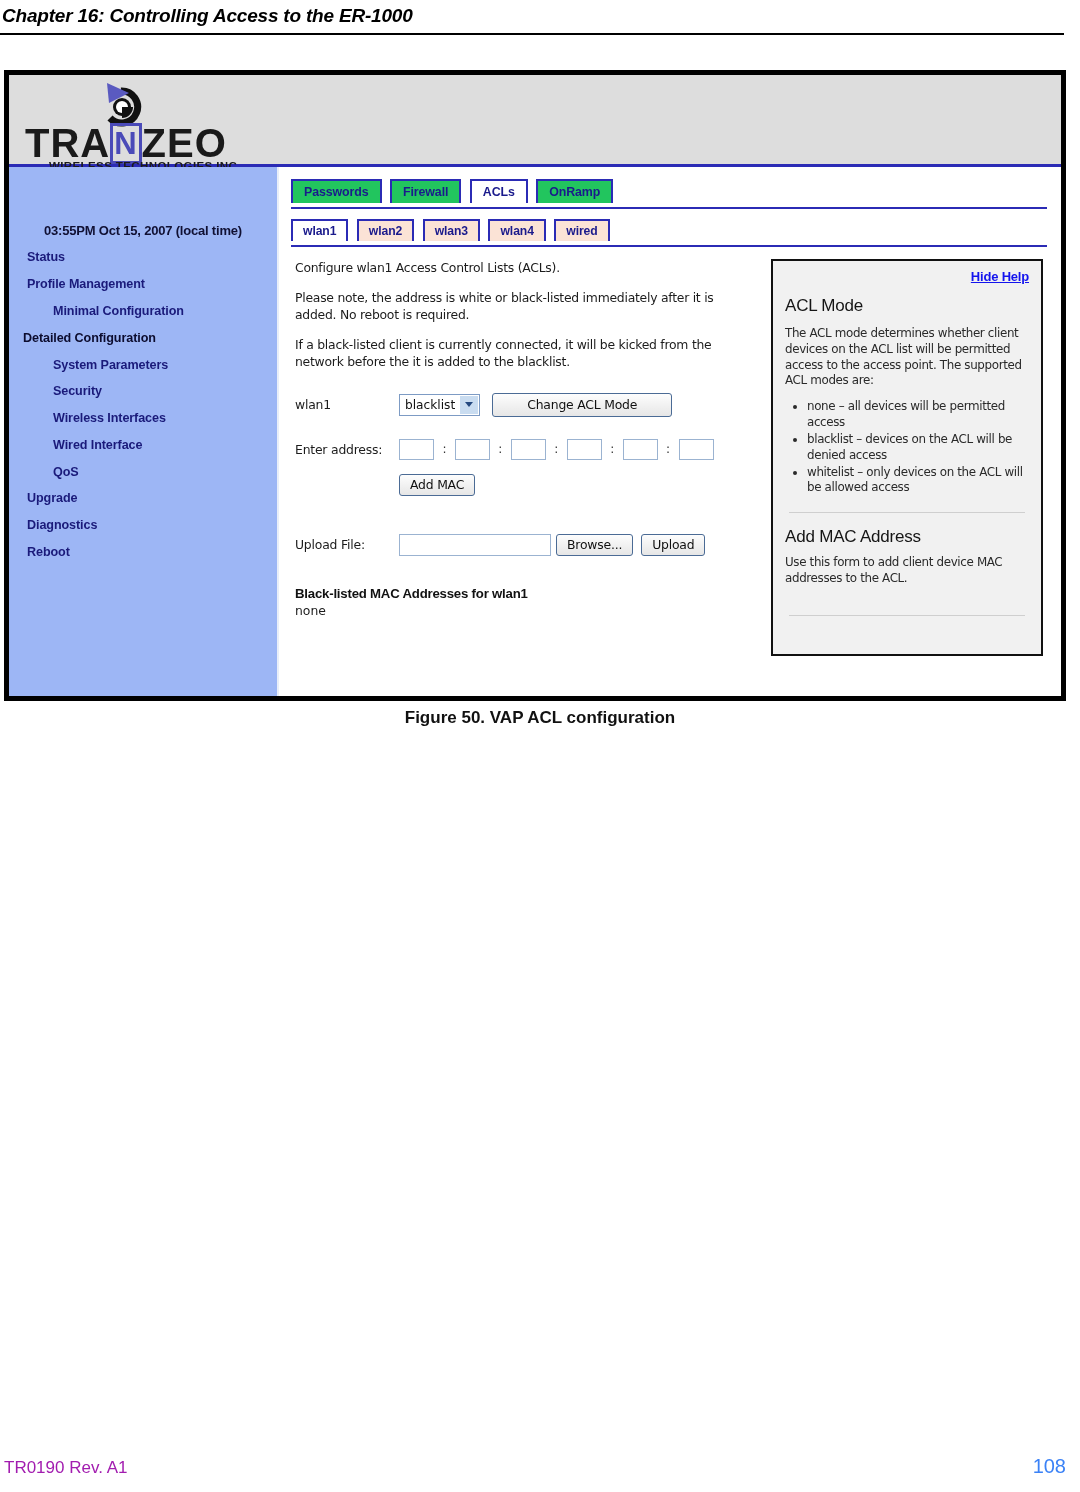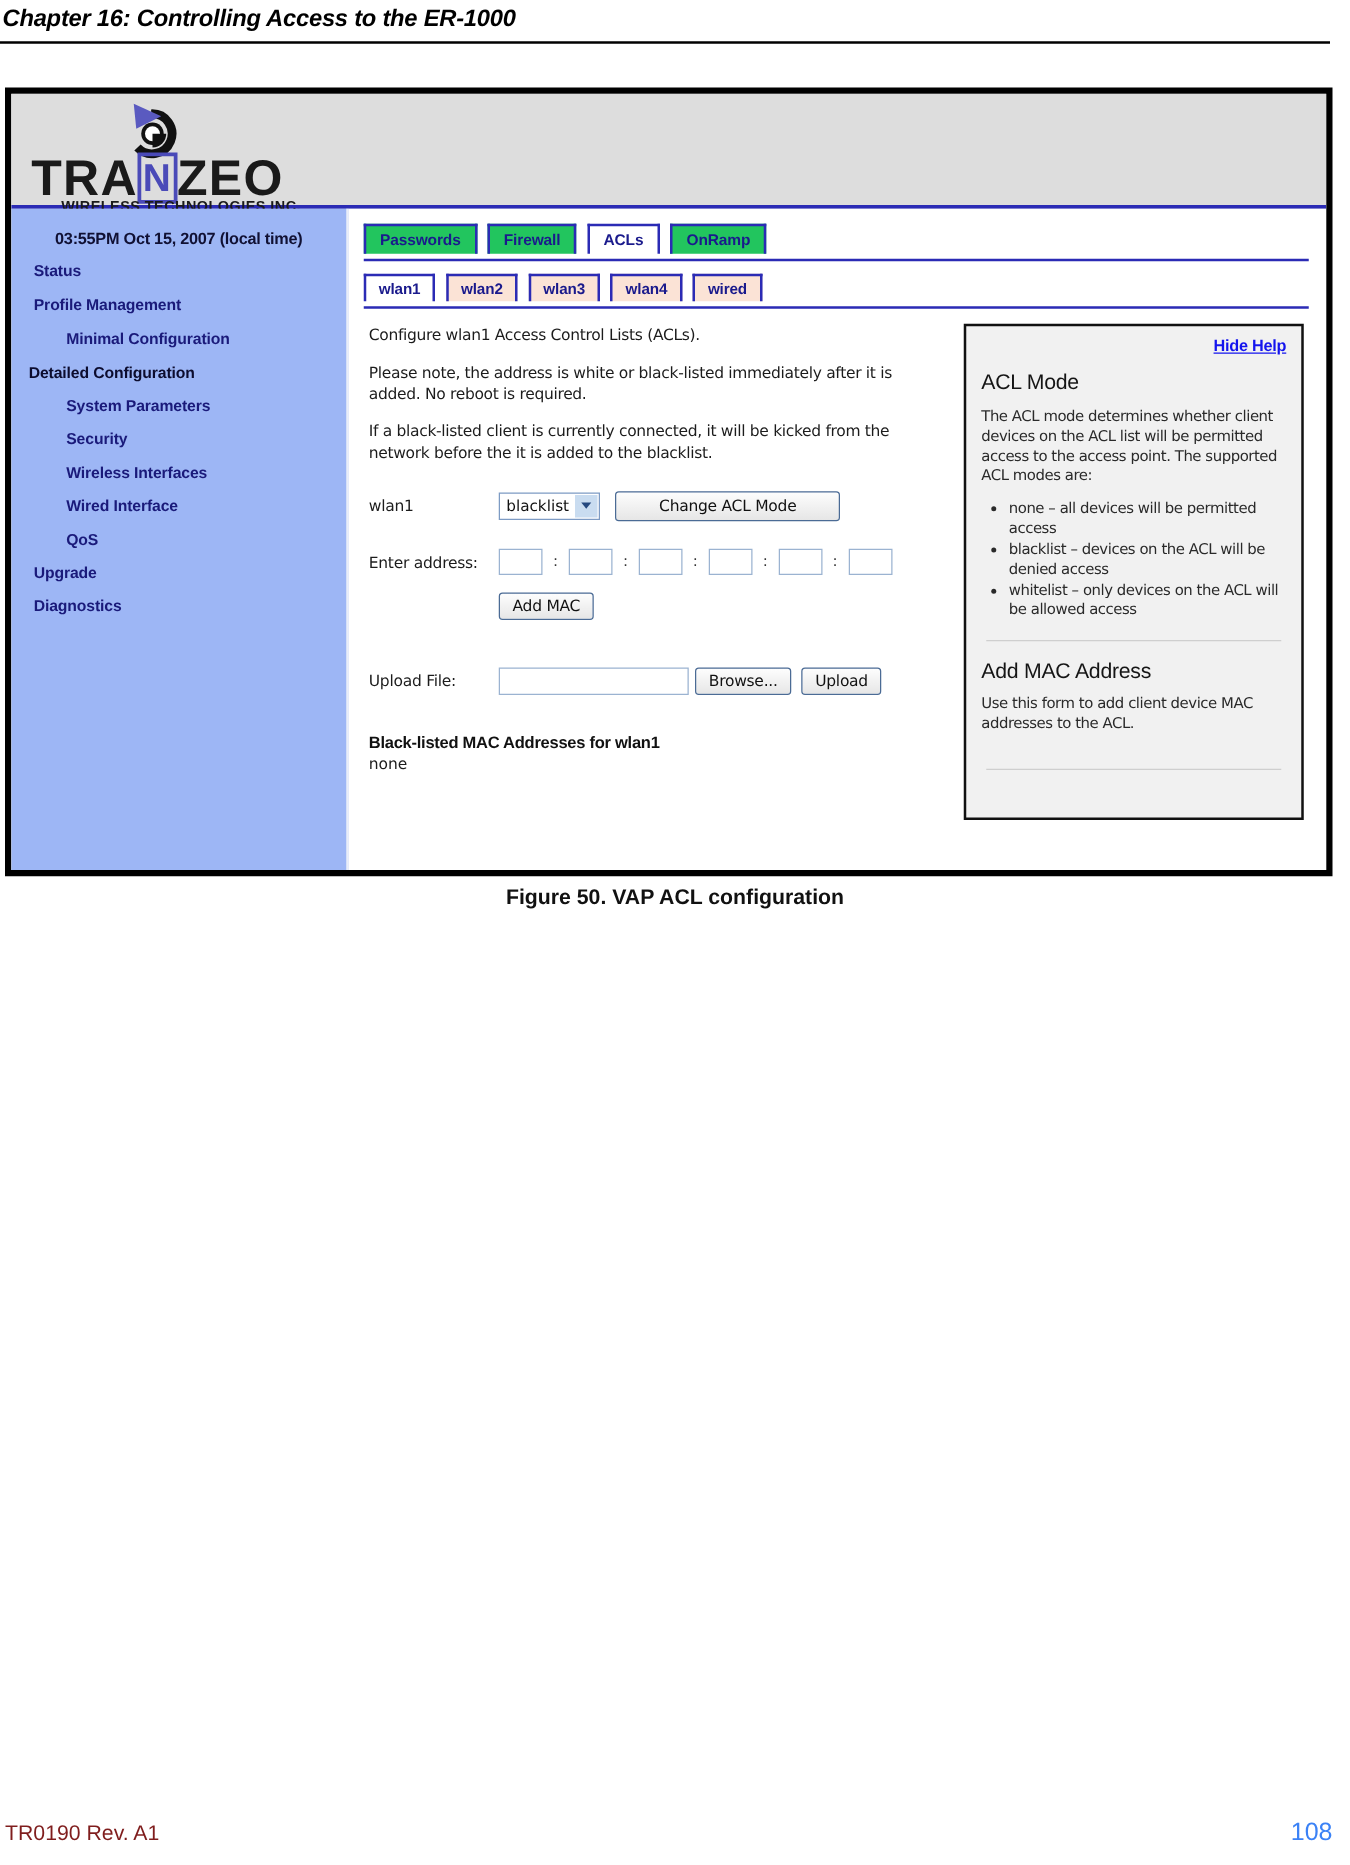--- a/index.html
+++ b/index.html
@@ -98,20 +98,21 @@
     flex: 0 0 270px;
   }
   .clock {
     font-family: "Liberation Sans", sans-serif;
     font-weight: bold;
     font-size: 13px;
     color: #101033;
     text-align: center;
     padding: 2px 0 6px 0;
     letter-spacing: -0.2px;
+    margin-top: 40px;
   }
   .nav-item {
     font-family: "Liberation Sans", sans-serif;
     font-weight: bold;
     font-size: 12.6px;
     color: #1a1a7a;
     padding: 6.4px 0 6.4px 18px;
     letter-spacing: -0.1px;
     white-space: nowrap;
   }
@@ -323,21 +324,21 @@
     left: 0; bottom: 14px;
     width: 1080px;
     padding: 0 14px 0 4px;
     display: flex;
     align-items: baseline;
     justify-content: space-between;
   }
   .footer-left {
     font-family: "Liberation Sans", sans-serif;
     font-size: 17px;
-    color: #7f1d1d;
+    color: #a21caf;
   }
   .footer-right {
     font-family: Liberation Sans, sans-serif;
     font-size: 20px;
     color: #3b82f6;
   }
 </style>
 </head>
 <body>
 
@@ -372,20 +373,21 @@
         <div class="nav-item">Profile Management</div>
         <div class="nav-item sub">Minimal Configuration</div>
         <div class="nav-item section">Detailed Configuration</div>
         <div class="nav-item sub">System Parameters</div>
         <div class="nav-item sub">Security</div>
         <div class="nav-item sub">Wireless Interfaces</div>
         <div class="nav-item sub">Wired Interface</div>
         <div class="nav-item sub">QoS</div>
         <div class="nav-item">Upgrade</div>
         <div class="nav-item">Diagnostics</div>
+        <div class="nav-item">Reboot</div>
       </div>
 
       <div class="content">
 
         <div class="tabrow">
           <div class="tabline"></div>
           <div class="tab">Passwords</div>
           <div class="tab">Firewall</div>
           <div class="tab active">ACLs</div>
           <div class="tab">OnRamp</div>

